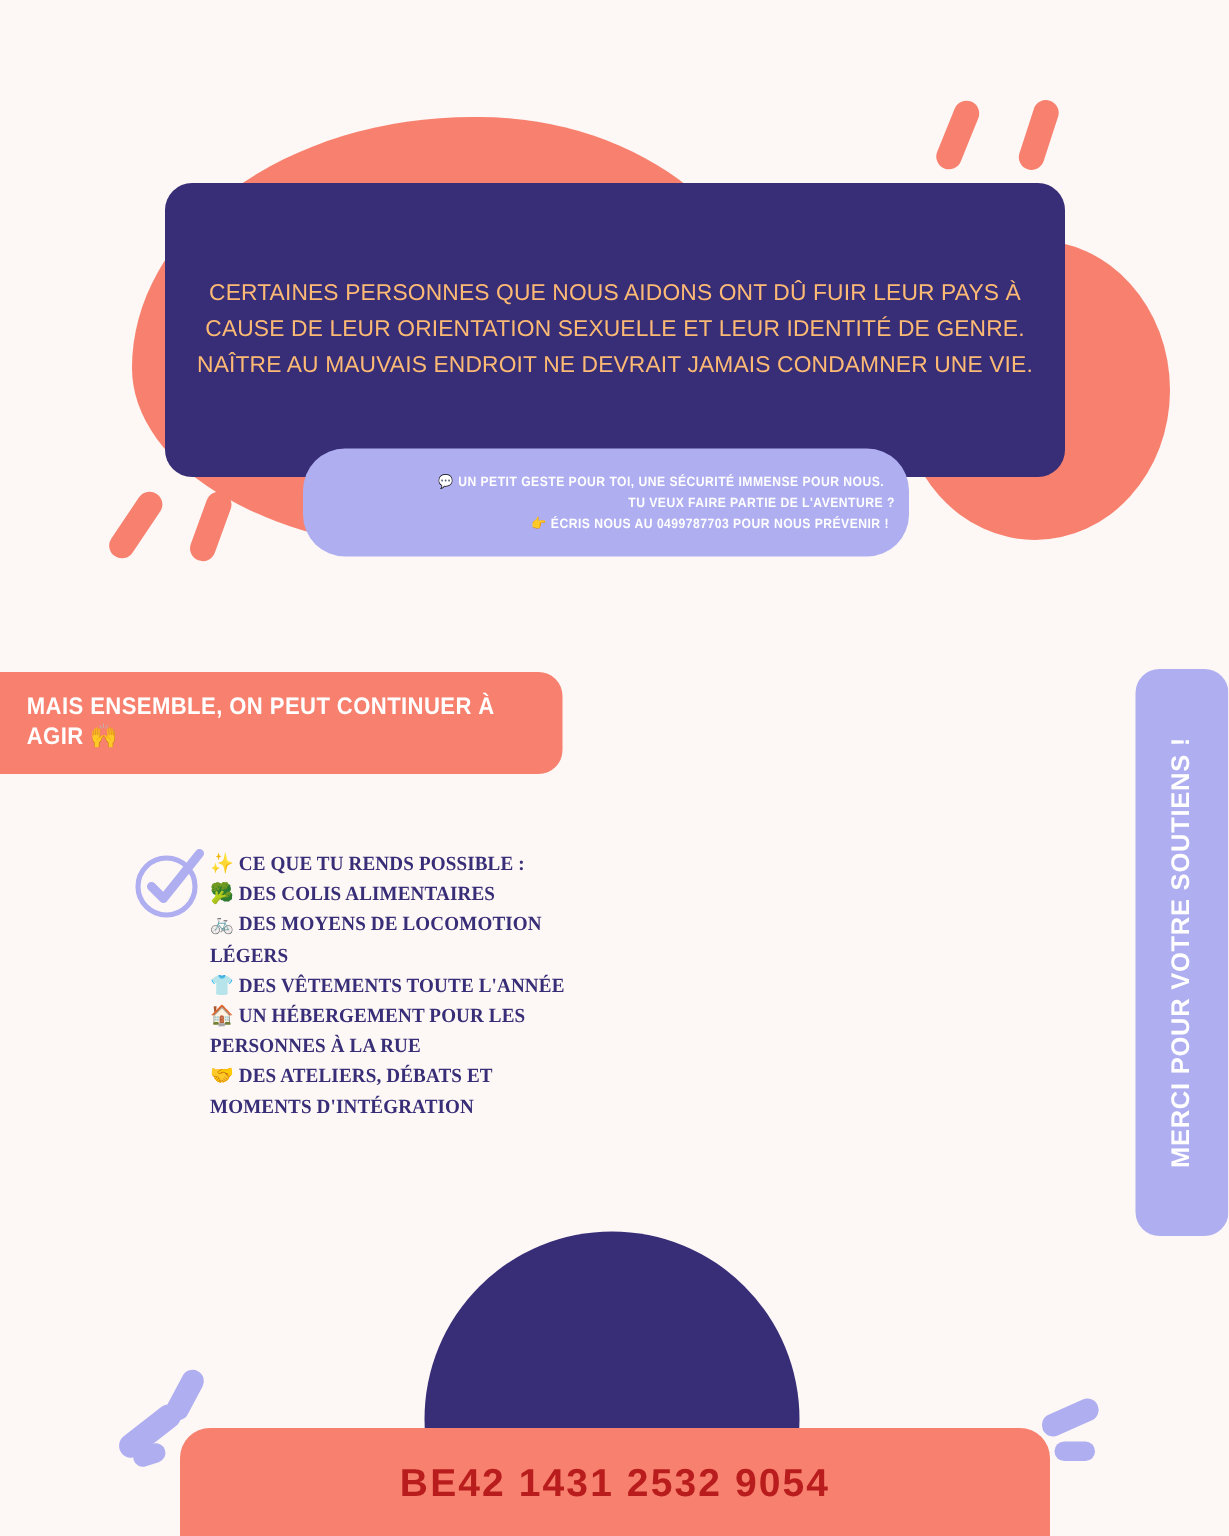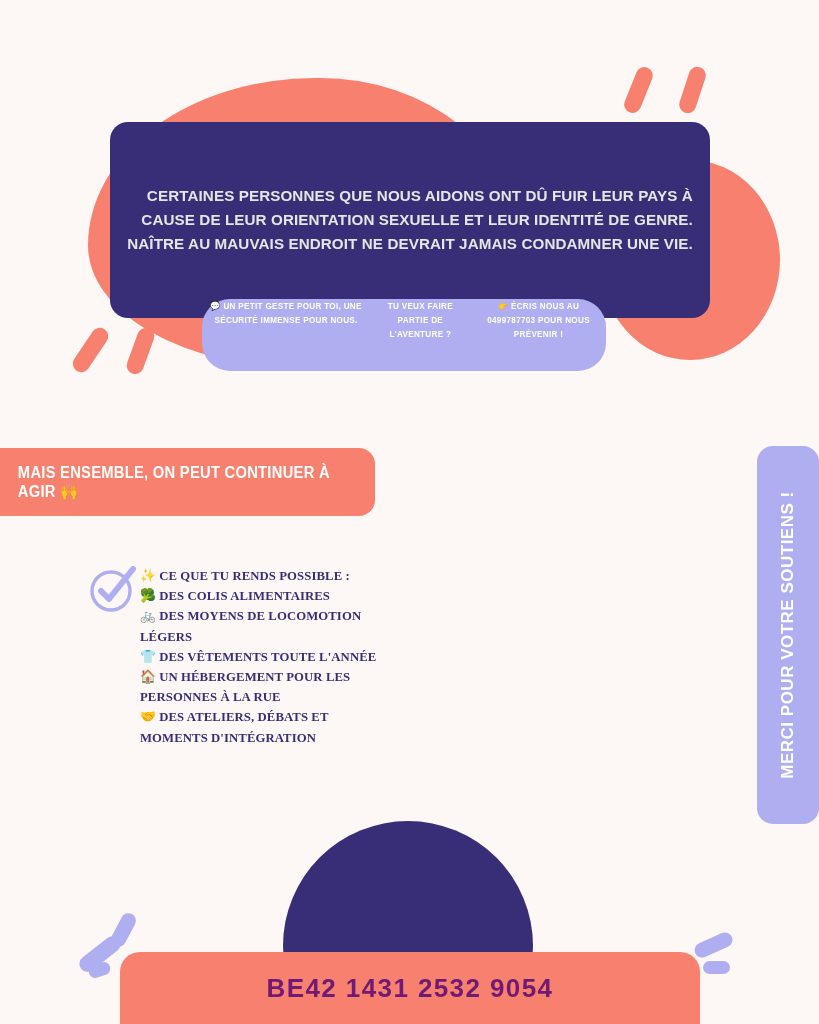--- a/index.html
+++ b/index.html
@@ -60,43 +60,43 @@
     width: 600px;
     height: 196px;
     background: #382E77;
     border-radius: 18px;
     z-index: 5;
     display: flex;
     align-items: center;
     justify-content: center;
   }
   .quote-text {
-    color: #e5e5e5;
+    color: #fdba74;
     font-size: 15.2px;
     line-height: 24px;
-    text-align: right;
+    text-align: center;
     letter-spacing: 0.1px;
     padding: 0 14px;
     white-space: pre-line;
-    font-weight: 700;
+    font-weight: 400;
   }
 
   
   .cta-bubble {
     position: absolute;
     left: 202px;
     top: 299px;
     width: 404px;
     height: 72px;
     background: #AFAEF0;
     border-radius: 28px;
     z-index: 6;
     display: flex;
-    flex-direction: row;
-    align-items: flex-start;
+    flex-direction: column;
+    align-items: flex-end;
     justify-content: center;
   }
   .cta-line {
     color: #FFFFFF;
     font-size: 9px;
     line-height: 14px;
     letter-spacing: 0.35px;
     font-weight: bold;
     text-align: center;
     font-family: "Liberation Sans Narrow", "Liberation Sans", sans-serif;
@@ -220,21 +220,21 @@
   .iban-text {
     position: absolute;
     left: 120px;
     top: 952px;
     width: 580px;
     height: 72px;
     z-index: 7;
     display: flex;
     align-items: center;
     justify-content: center;
-    color: #701a75;
+    color: #b91c1c;
     font-size: 26px;
     font-weight: bold;
     letter-spacing: 1.4px;
   }
 </style>
 </head>
 <body>
 
 <div id="poster">
 

